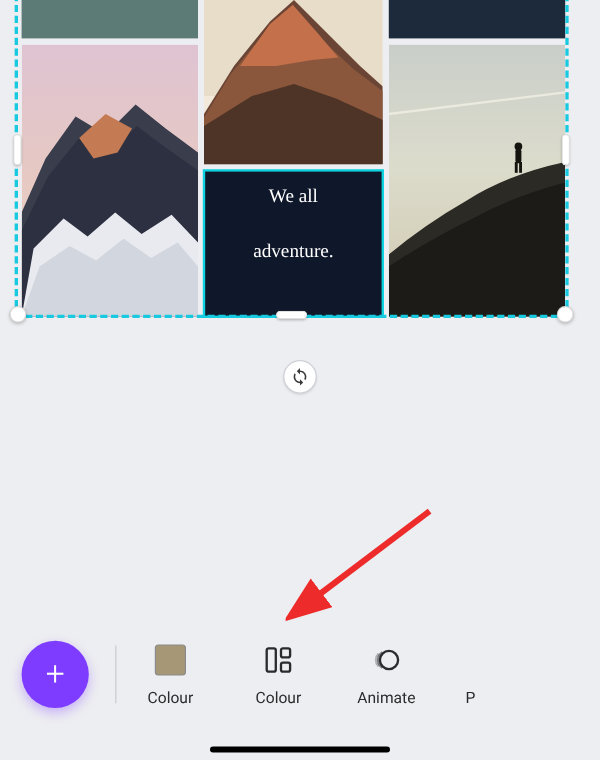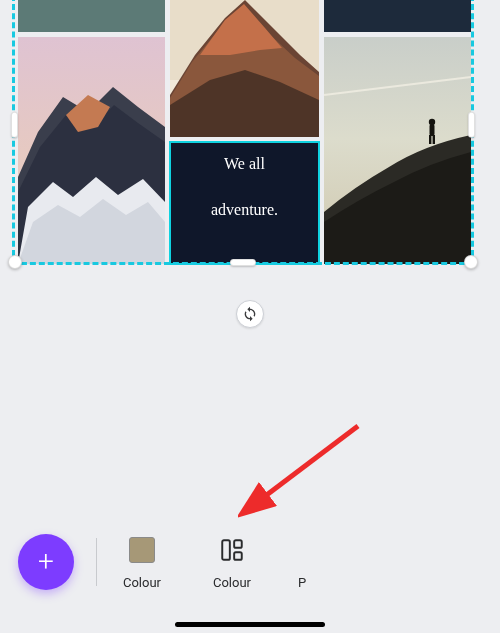--- a/index.html
+++ b/index.html
@@ -282,20 +282,30 @@
       <div class="tool-icon">
         <svg width="26" height="26" viewBox="0 0 24 24" fill="none" stroke="#2a2b2d" stroke-width="1.8">
           <rect x="3" y="3" width="7" height="18" rx="1.5"></rect>
           <rect x="14" y="3" width="7" height="7" rx="1.5"></rect>
           <rect x="14" y="14" width="7" height="7" rx="1.5"></rect>
         </svg>
       </div>
       <span class="tool-label">Colour</span>
     </div>
 
+    <div class="tool-item">
+      <div class="tool-icon">
+        <svg width="26" height="26" viewBox="0 0 24 24" fill="none" stroke="#2a2b2d" stroke-width="1.8">
+          <circle cx="14" cy="12" r="7"></circle>
+          <path d="M9 6 A7 7 0 0 0 9 18" opacity=".55"></path>
+          <path d="M6 7 A7 7 0 0 0 6 17" opacity=".3"></path>
+        </svg>
+      </div>
+      <span class="tool-label">Animate</span>
+    </div>
 
 
     <div class="tool-item" style="min-width:10px;margin-left:-6px;">
       <div class="tool-icon"></div>
       <span class="tool-label">P</span>
     </div>
 
   </div>
 </div>
 

